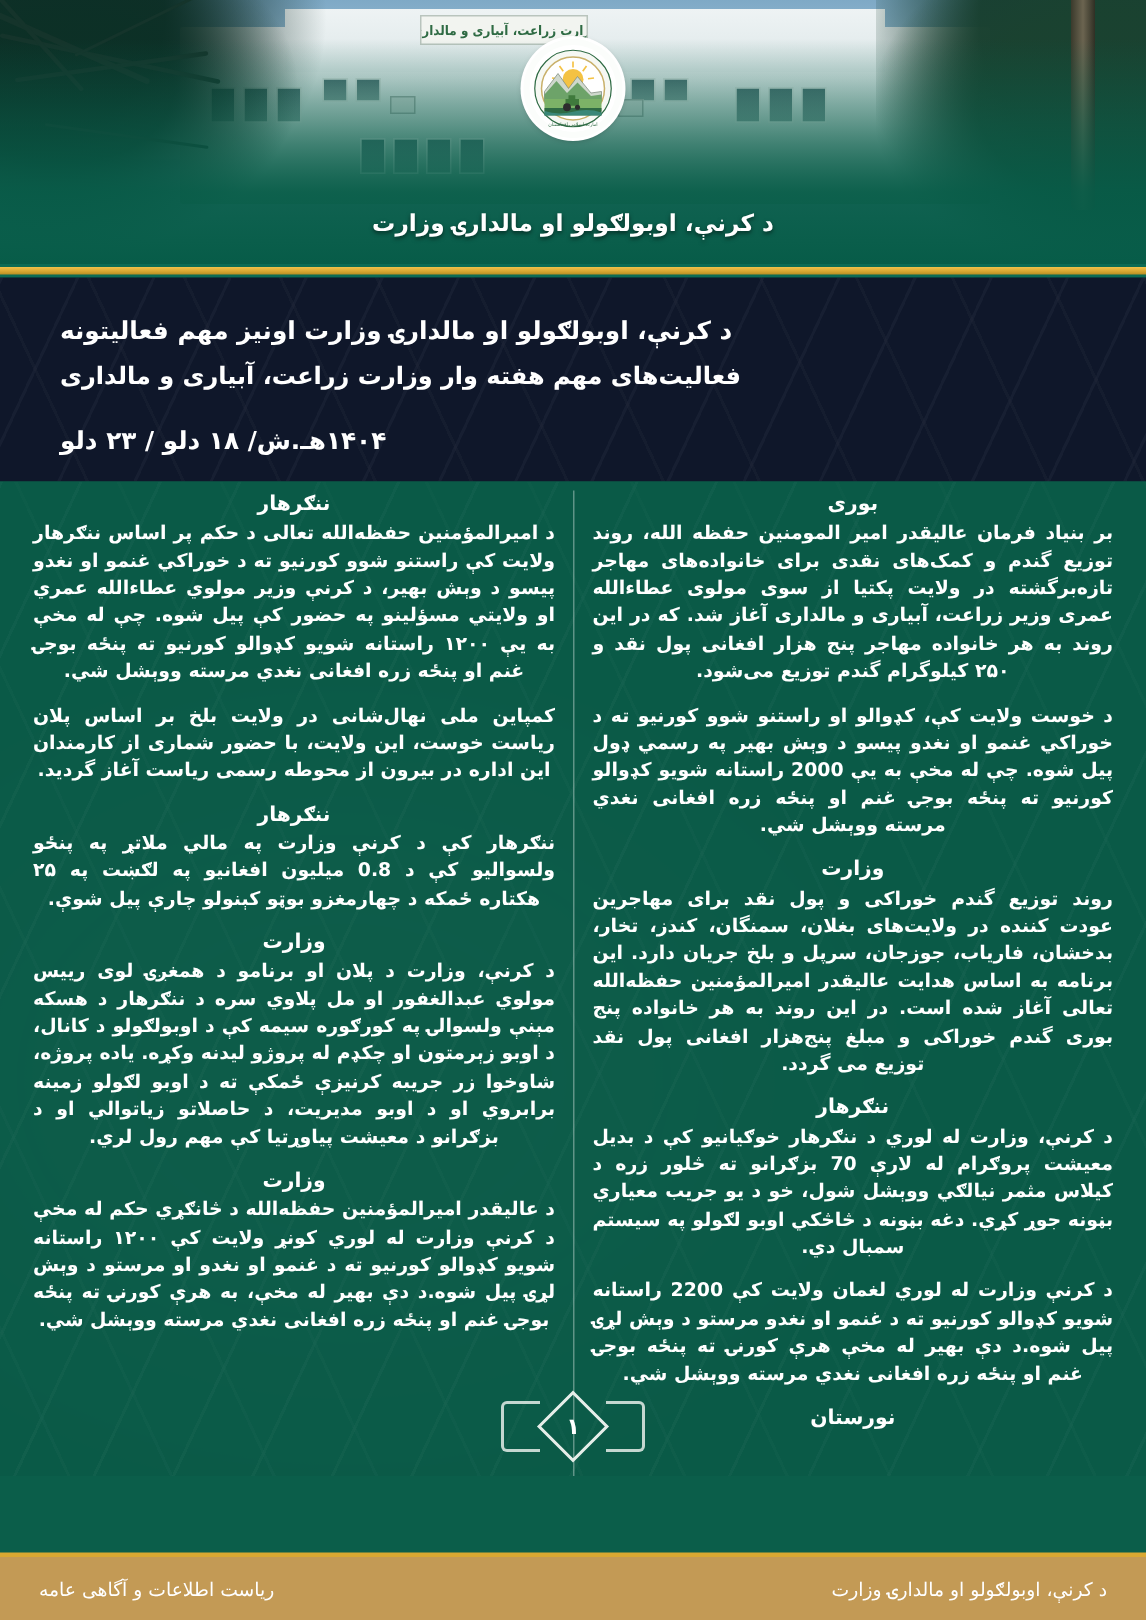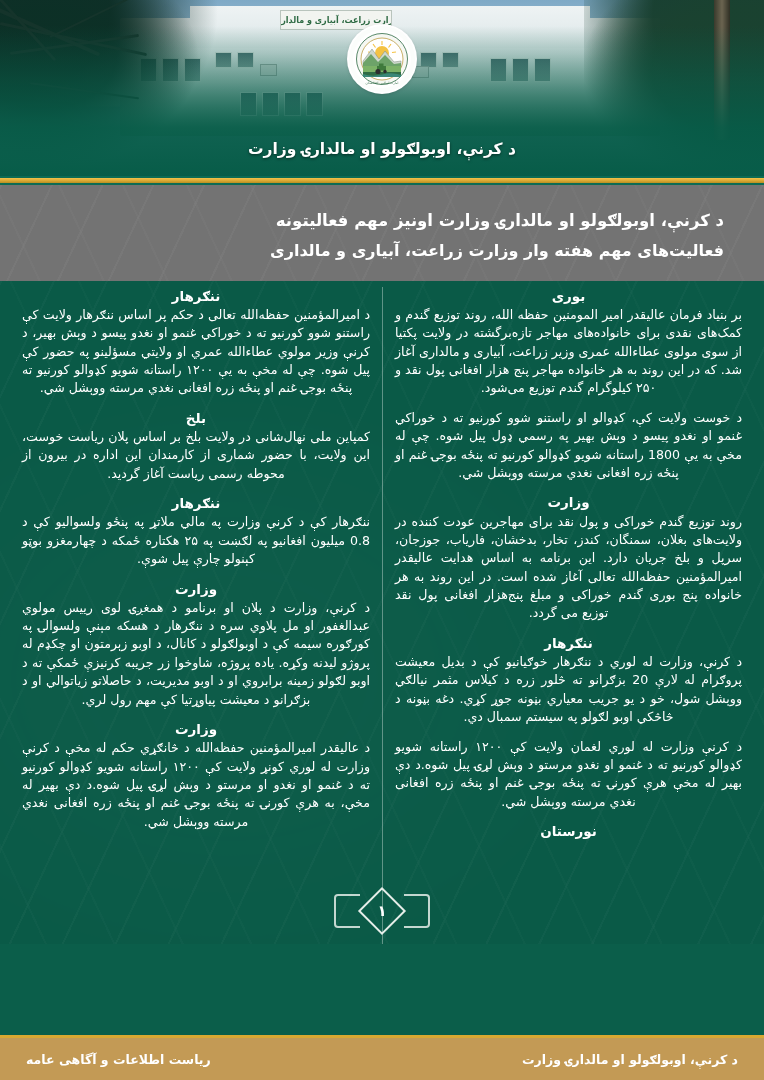--- a/index.html
+++ b/index.html
@@ -87,23 +87,23 @@
 
   
   .gold-rule{width:764px;height:9px;background:#0d6b54;position:relative;}
   .gold-rule:before{
     content:"";position:absolute;left:0;right:0;top:2px;height:5px;
     background:linear-gradient(180deg,#f2c14a,#d9a832 55%,#b98e23);
   }
 
   
   .title-block{
-    background:#737373;
+    background:#0f172a;
     padding:20px 40px 14px;
-    text-align:right;
+    text-align:left;
     position:relative;
   }
   .title-block:before{
     content:"";position:absolute;inset:0;opacity:.07;
     background:
       repeating-linear-gradient(115deg, rgba(255,255,255,.5) 0 2px, transparent 2px 46px),
       repeating-linear-gradient(-115deg, rgba(255,255,255,.35) 0 2px, transparent 2px 58px);
     pointer-events:none;
   }
   .title-line{
@@ -145,21 +145,21 @@
   .entry-head{
     text-align:center;
     color:#ffffff;
     font-weight:bold;
     font-size:13.5px;
     line-height:1.35;
     margin-bottom:1px;
   }
   .entry-body{
     color:#ffffff;
-    font-weight:normal;
+    font-weight:bold;
     font-size:12.6px;
     line-height:1.46;
     text-align:justify;
     text-align-last:center;
   }
 
   
   .page-badge{
     position:absolute;
     left:50%;bottom:16px;
@@ -186,21 +186,21 @@
 
   
   .footer{
     position:absolute;left:0;bottom:0;
     width:764px;height:42px;
     background:#c39a55;
     display:flex;align-items:center;justify-content:space-between;
     padding:0 26px;
   }
   .footer-text{
-    color:#ffffff;font-size:12.5px;font-weight:bold;
+    color:#ffffff;font-size:12.5px;font-weight:normal;
   }
   .footer-top-accent{
     position:absolute;left:0;bottom:42px;width:764px;height:3px;
     background:#d9a832;
   }
 </style>
 </head>
 <body>
 
 <div class="header-banner">
@@ -283,59 +283,59 @@
   </div>
 
   <div class="ministry-name-photo">د کرنې، اوبولګولو او مالدارۍ وزارت</div>
 </div>
 
 <div class="gold-rule"></div>
 
 <div class="title-block">
   <div class="title-line title-ps">د کرنې، اوبولګولو او مالدارۍ وزارت اونیز مهم فعالیتونه</div>
   <div class="title-line title-fa">فعالیت‌های مهم هفته وار وزارت زراعت، آبیاری و مالداری</div>
+  <div class="title-line title-date">۱۴۰۴هـ.ش/ ۱۸ دلو / ۲۳ دلو</div>
 </div>
 
 <div class="content">
   <div class="columns">
 
     <div class="col col-right">
       <div class="entry">
         <div class="entry-head">بوری</div>
         <div class="entry-body">بر بنیاد فرمان عالیقدر امیر المومنین حفظه الله، روند توزیع گندم و کمک‌های نقدی برای خانواده‌های مهاجر تازه‌برگشته در ولایت پکتیا از سوی مولوی عطاءالله عمری وزیر زراعت، آبیاری و مالداری آغاز شد. که در این روند به هر خانواده مهاجر پنج هزار افغانی پول نقد و ۲۵۰ کیلوگرام گندم توزیع می‌شود.</div>
       </div>
       <div class="entry">
-        <div class="entry-body">د خوست ولایت کې، کډوالو او راستنو شوو کورنیو ته د خوراکي غنمو او نغدو پیسو د وېش بهیر په رسمي ډول پیل شوه. چې له مخې به یې 1800 راستانه شویو کډوالو کورنیو ته پنځه بوجۍ غنم او پنځه زره افغانی نغدي مرسته ووېشل شي.</div>
+        <div class="entry-body">د خوست ولایت کې، کډوالو او راستنو شوو کورنیو ته د خوراکي غنمو او نغدو پیسو د وېش بهیر په رسمي ډول پیل شوه. چې له مخې به یې 2000 راستانه شویو کډوالو کورنیو ته پنځه بوجۍ غنم او پنځه زره افغانی نغدي مرسته ووېشل شي.</div>
       </div>
       <div class="entry">
         <div class="entry-head">وزارت</div>
         <div class="entry-body">روند توزیع گندم خوراکی و پول نقد برای مهاجرین عودت کننده در ولایت‌های بغلان، سمنگان، کندز، تخار، بدخشان، فاریاب، جوزجان، سرپل و بلخ جریان دارد. این برنامه به اساس هدایت عالیقدر امیرالمؤمنین حفظه‌الله تعالی آغاز شده است. در این روند به هر خانواده پنج بوری گندم خوراکی و مبلغ پنج‌هزار افغانی پول نقد توزیع می گردد.</div>
       </div>
       <div class="entry">
         <div class="entry-head">ننګرهار</div>
-        <div class="entry-body">د کرنې، وزارت له لوري د ننګرهار خوګیانیو کې د بدیل معیشت پروګرام له لارې 20 بزګرانو ته څلور زره د کیلاس مثمر نیالګي ووېشل شول، خو د یو جریب معیاري بڼونه جوړ کړي. دغه بڼونه د څاڅکي اوبو لګولو په سیستم سمبال دي.</div>
-      </div>
-      <div class="entry">
-        <div class="entry-body">د کرنې وزارت له لوري لغمان ولایت کې ۱۲۰۰ راستانه شویو کډوالو کورنیو ته د غنمو او نغدو مرستو د وېش لړۍ پیل شوه.د دې بهیر له مخې هرې کورنۍ ته پنځه بوجۍ غنم او پنځه زره افغانی نغدي مرسته ووېشل شي.</div>
+        <div class="entry-body">د کرنې، وزارت له لوري د ننګرهار خوګیانیو کې د بدیل معیشت پروګرام له لارې 70 بزګرانو ته څلور زره د کیلاس مثمر نیالګي ووېشل شول، خو د یو جریب معیاري بڼونه جوړ کړي. دغه بڼونه د څاڅکي اوبو لګولو په سیستم سمبال دي.</div>
+      </div>
+      <div class="entry">
+        <div class="entry-body">د کرنې وزارت له لوري لغمان ولایت کې 2200 راستانه شویو کډوالو کورنیو ته د غنمو او نغدو مرستو د وېش لړۍ پیل شوه.د دې بهیر له مخې هرې کورنۍ ته پنځه بوجۍ غنم او پنځه زره افغانی نغدي مرسته ووېشل شي.</div>
       </div>
       <div class="entry">
         <div class="entry-head">نورستان</div>
 
       </div>
     </div>
 
     <div class="col col-left">
       <div class="entry">
         <div class="entry-head">ننګرهار</div>
         <div class="entry-body">د امیرالمؤمنین حفظه‌الله تعالی د حکم پر اساس ننګرهار ولایت کې راستنو شوو کورنیو ته د خوراکي غنمو او نغدو پیسو د وېش بهیر، د کرنې وزیر مولوي عطاءالله عمري او ولایتي مسؤلینو په حضور کې پیل شوه. چې له مخې به یې ۱۲۰۰ راستانه شویو کډوالو کورنیو ته پنځه بوجۍ غنم او پنځه زره افغانی نغدي مرسته ووېشل شي.</div>
       </div>
       <div class="entry">
       </div>
       <div class="entry">
-        <div class="entry-head">بلخ</div>
         <div class="entry-body">کمپاین ملی نهال‌شانی در ولایت بلخ بر اساس پلان ریاست خوست، این ولایت، با حضور شماری از کارمندان این اداره در بیرون از محوطه رسمی ریاست آغاز گردید.</div>
       </div>
       <div class="entry">
         <div class="entry-head">ننګرهار</div>
         <div class="entry-body">ننګرهار کې د کرنې وزارت په مالي ملاتړ په پنځو ولسوالیو کې د 0.8 میلیون افغانیو په لګښت په ۲۵ هکتاره ځمکه د چهارمغزو بوټو کېنولو چارې پیل شوې.</div>
       </div>
       <div class="entry">
         <div class="entry-head">وزارت</div>
         <div class="entry-body">د کرنې، وزارت د پلان او برنامو د همغږۍ لوی رییس مولوي عبدالغفور او مل پلاوي سره د ننګرهار د هسکه مېنې ولسوالۍ په کورګوره سیمه کې د اوبولګولو د کانال، د اوبو زېرمتون او چکډم له پروژو لیدنه وکړه. یاده پروژه، شاوخوا زر جریبه کرنیزې ځمکې ته د اوبو لګولو زمینه برابروي او د اوبو مدیریت، د حاصلاتو زیاتوالي او د بزګرانو د معیشت پیاوړتیا کې مهم رول لري.</div>
       </div>

